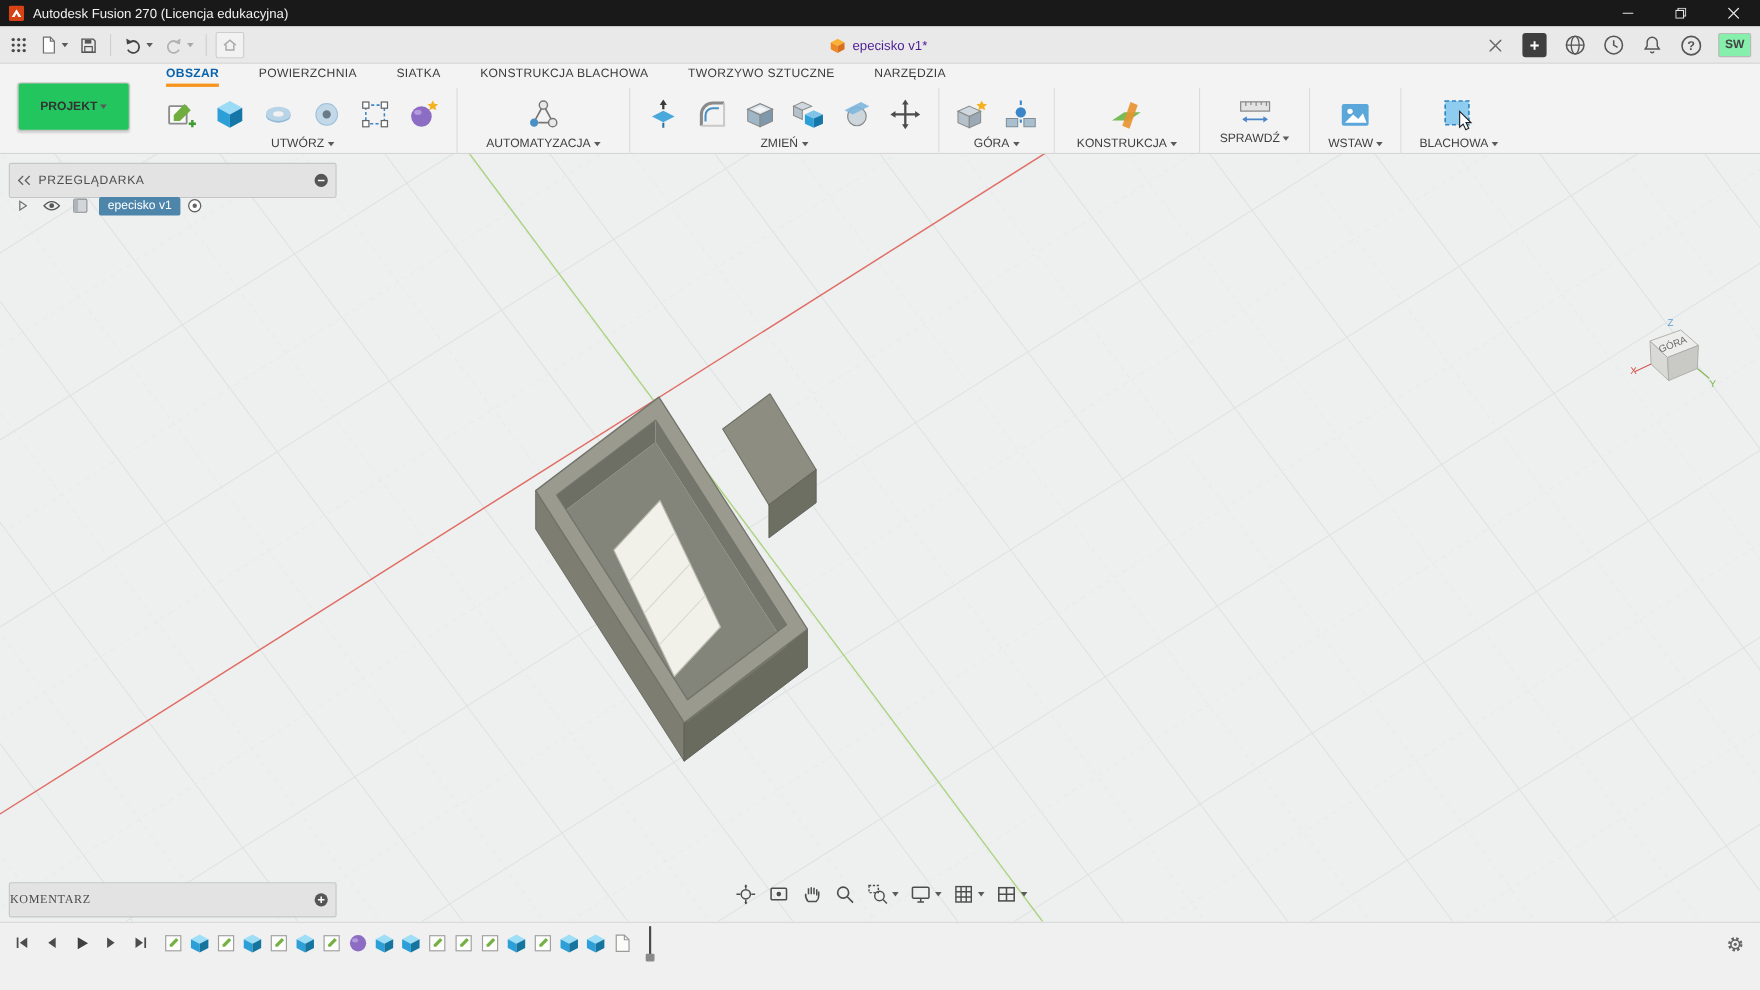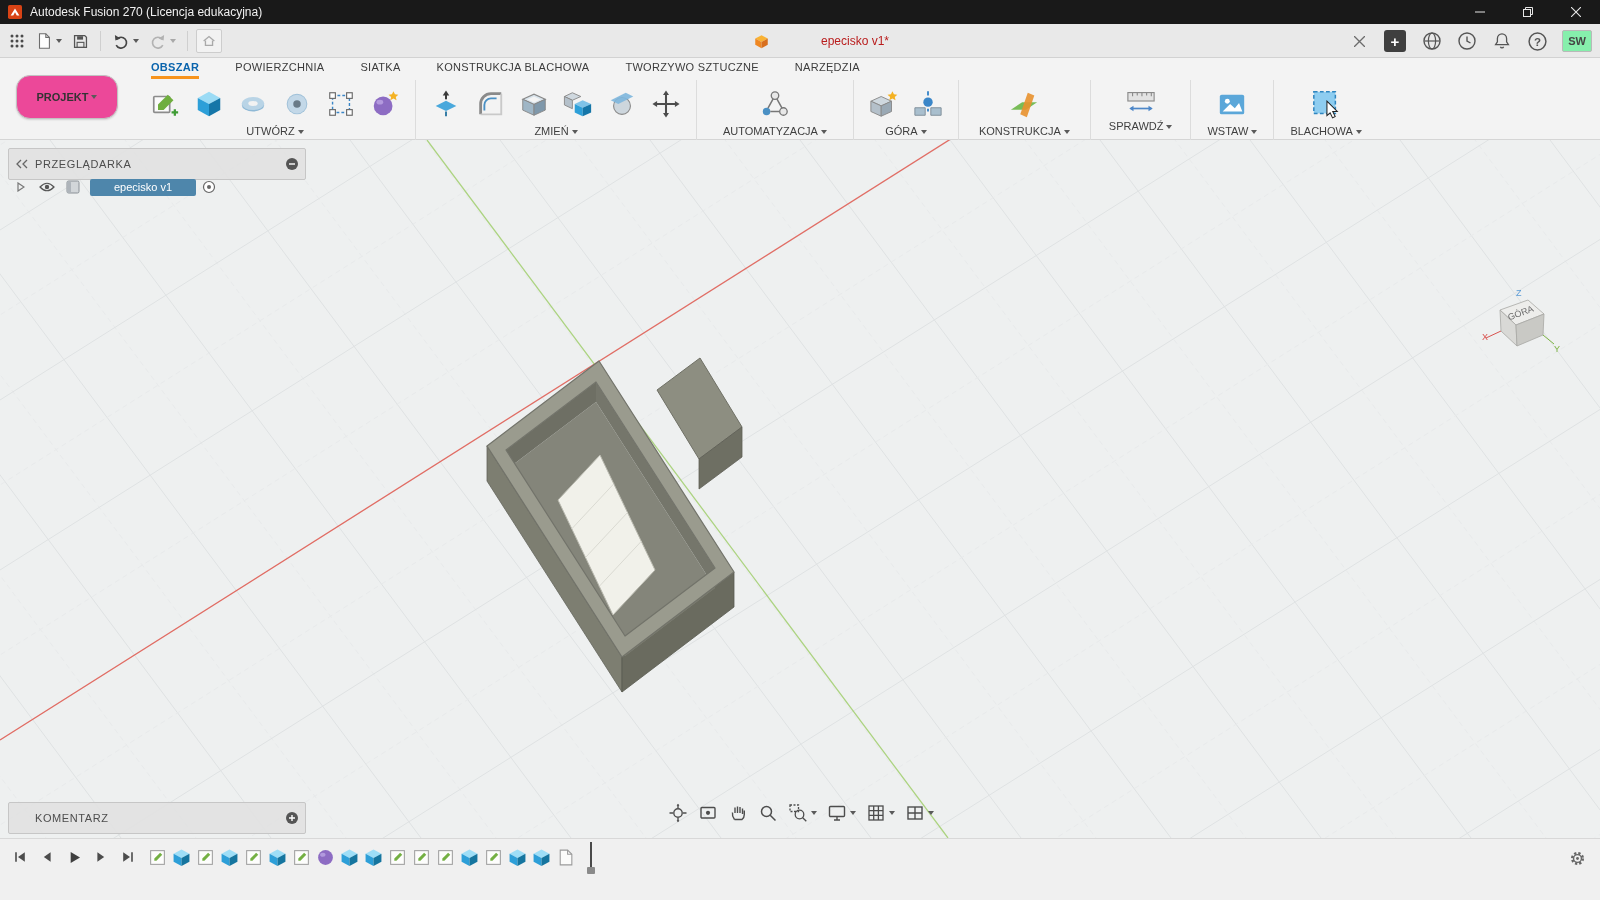--- a/index.html
+++ b/index.html
@@ -15,30 +15,30 @@
 
   
   .qat{position:absolute;left:0;top:24px;width:1600px;height:34px;background:#e9e9e9;border-bottom:1px solid #d2d2d2;}
   .qat-left{position:absolute;left:6px;top:0;height:34px;display:flex;align-items:center;gap:4px;}
   .qat-btn{height:26px;display:flex;align-items:center;justify-content:center;padding:0 3px;border-radius:2px;cursor:pointer;}
   .qat-sep{width:1px;height:20px;background:#cfcfcf;margin:0 4px;}
   .home-box{width:26px;height:24px;border:1px solid #cdcdcd;background:#f2f2f2;display:flex;align-items:center;justify-content:center;border-radius:2px;}
   .caret{display:inline-block;width:0;height:0;border-left:3.5px solid transparent;border-right:3.5px solid transparent;border-top:4px solid #5a5a5a;margin-left:3px;vertical-align:middle;}
   .caret.dim{border-top-color:#a8a8a8;}
   .doc-tab{position:absolute;left:744px;top:3px;height:28px;display:flex;align-items:center;gap:6px;padding:0 10px;cursor:pointer;}
-  .doc-tab-label{font-size:12px;color:#b91c1c;margin-left:46px;}
+  .doc-tab-label{font-size:12px;color:#4c1d95;}
   .qat-right{position:absolute;right:0;top:0;height:34px;display:flex;align-items:center;}
   .close-doc{width:22px;height:22px;display:flex;align-items:center;justify-content:center;cursor:pointer;margin-right:14px;}
   .newtab-btn{width:22px;height:22px;background:#3f3f3f;color:#fff;border-radius:3px;display:flex;align-items:center;justify-content:center;font-size:15px;font-weight:bold;cursor:pointer;margin-right:14px;line-height:1;}
   .circle-icon{width:24px;height:24px;display:flex;align-items:center;justify-content:center;margin-right:11px;cursor:pointer;}
   .avatar{width:30px;height:22px;background:#86efac;border:1px solid #b9b9b9;border-radius:2px;display:flex;align-items:center;justify-content:center;font-size:11px;font-weight:bold;color:#444;margin:0 8px 0 2px;cursor:pointer;}
 
   
   .ribbon{position:absolute;left:0;top:58px;width:1600px;height:82px;background:#f3f3f3;border-bottom:1px solid #d5d5d5;}
-  .project-btn{position:absolute;left:16px;top:17px;width:102px;height:44px;background:#ec4899;border:1px solid #c2c2c2;border-radius:14px;box-shadow:0 1px 2px rgba(0,0,0,.14);display:flex;align-items:center;justify-content:center;font-size:11px;font-weight:bold;color:#333;cursor:pointer;}
+  .project-btn{position:absolute;left:16px;top:17px;width:102px;height:44px;background:#22c55e;border:1px solid #c2c2c2;border-radius:3px;box-shadow:0 1px 2px rgba(0,0,0,.14);display:flex;align-items:center;justify-content:center;font-size:11px;font-weight:bold;color:#333;cursor:pointer;}
   .ribbon-main{position:absolute;left:135px;top:0;right:0;height:82px;}
   .ws-tabs{display:flex;gap:36px;padding-left:16px;height:21px;align-items:flex-end;}
   .ws-tab{font-size:11px;color:#3c3c3c;letter-spacing:.3px;padding-bottom:3px;border-bottom:3px solid transparent;cursor:pointer;white-space:nowrap;}
   .ws-tab.active{color:#0a64ad;font-weight:bold;border-bottom-color:#f7941e;}
   .tool-groups{display:flex;height:60px;margin-top:1px;}
   .tool-group{display:flex;flex-direction:column;justify-content:space-between;padding:2px 12px 3px;border-right:1px solid #dcdcdc;}
   .tool-group:last-child{border-right:none;}
   .tool-icons{display:flex;gap:8px;align-items:center;justify-content:center;flex:1;}
   .tool-btn{width:36px;height:38px;display:flex;align-items:center;justify-content:center;border-radius:2px;cursor:pointer;}
   .tool-btn svg{width:30px;height:30px;}
@@ -48,21 +48,21 @@
   .canvas{position:absolute;left:0;top:140px;width:1600px;height:698px;background:#eef0f0;overflow:hidden;cursor:crosshair;}
   .canvas svg.scene{position:absolute;left:0;top:0;}
 
   
   .panel-bar{position:absolute;height:32px;background:rgba(225,225,225,.95);border:1px solid #c6c6c6;border-radius:2px;display:flex;align-items:center;font-size:11px;color:#4d4d4d;letter-spacing:.6px;}
   .browser-bar{left:8px;top:148px;width:298px;}
   .comment-bar{left:8px;top:802px;width:298px;cursor:pointer;}
   .panel-bar .bar-label{flex:1;}
   .bar-icon{width:18px;height:18px;display:flex;align-items:center;justify-content:center;cursor:pointer;margin:0 4px;}
   .browser-row{position:absolute;left:8px;top:176px;width:298px;height:22px;display:flex;align-items:center;}
-  .tree-pill{background:#4e86ab;color:#fff;font-size:11px;padding:2px 24px 3px;border-radius:2px;margin-left:4px;cursor:pointer;}
+  .tree-pill{background:#4e86ab;color:#fff;font-size:11px;padding:2px 8px 3px;border-radius:2px;margin-left:4px;cursor:pointer;}
 
   
   .navbar{position:absolute;left:664px;top:799px;height:28px;display:flex;align-items:center;gap:2px;}
   .nav-btn{height:26px;display:flex;align-items:center;justify-content:center;padding:0 4px;border-radius:2px;cursor:pointer;}
   .nav-btn svg{width:20px;height:20px;}
 
   
   .viewcube{position:absolute;left:1476px;top:146px;width:86px;height:86px;cursor:pointer;}
 
   
@@ -272,20 +272,34 @@
               <svg viewBox="0 0 32 32">
                   <circle cx="14" cy="18" r="10" fill="#8d6cc3"></circle>
                   <ellipse cx="10.5" cy="14" rx="3.6" ry="2.6" fill="#b49ade"></ellipse>
                   <path d="M25 2.5 l1.6 3.2 3.6 .4 -2.7 2.4 .8 3.5 -3.3 -1.8 -3.3 1.8 .8 -3.5 -2.7 -2.4 3.6 -.4 Z" fill="#f4b223"></path>
                 </svg>
             </div>
           </div>
           <div class="group-label"><span>UTWÓRZ</span><i class="caret"></i></div>
         </div>
 
+        <div class="tool-group" style="padding:2px 26px 3px;">
+          <div class="tool-icons">
+            <div class="tool-btn">
+              <svg viewBox="0 0 32 32">
+                  <circle cx="16" cy="7" r="4" fill="#e8e8e8" stroke="#777" stroke-width="1.4"></circle>
+                  <circle cx="7" cy="24" r="4" fill="#4a90c4"></circle>
+                  <circle cx="25" cy="24" r="4" fill="#e8e8e8" stroke="#777" stroke-width="1.4"></circle>
+                  <path d="M14 10.5 L8.5 20.5 M18 10.5 L23.5 20.5 M11 24 h10" stroke="#777" stroke-width="1.6" fill="none"></path>
+                </svg>
+            </div>
+          </div>
+          <div class="group-label"><span>AUTOMATYZACJA</span><i class="caret"></i></div>
+        </div>
+
         <div class="tool-group">
           <div class="tool-icons">
             <div class="tool-btn">
               <svg viewBox="0 0 32 32">
                   <path d="M5 18 L16 12.5 L27 18 L16 23.5 Z" fill="#49a8dc"></path>
                   <path d="M16 11 V3.5" stroke="#3a3a3a" stroke-width="2.2"></path>
                   <path d="M12.5 7 L16 1.5 L19.5 7 Z" fill="#3a3a3a"></path>
                   <path d="M16 24 V29" stroke="#2a759f" stroke-width="2"></path>
                 </svg>
             </div>
@@ -320,34 +334,20 @@
                 </svg>
             </div>
             <div class="tool-btn">
               <svg viewBox="0 0 32 32">
                   <path d="M16 4 V28 M4 16 H28" stroke="#4c4c4c" stroke-width="2.2"></path>
                   <path d="M12.8 6.5 L16 1.5 L19.2 6.5 Z M12.8 25.5 L16 30.5 L19.2 25.5 Z M6.5 12.8 L1.5 16 L6.5 19.2 Z M25.5 12.8 L30.5 16 L25.5 19.2 Z" fill="#4c4c4c"></path>
                 </svg>
             </div>
           </div>
           <div class="group-label"><span>ZMIEŃ</span><i class="caret"></i></div>
-        </div>
-
-        <div class="tool-group" style="padding:2px 26px 3px;">
-          <div class="tool-icons">
-            <div class="tool-btn">
-              <svg viewBox="0 0 32 32">
-                  <circle cx="16" cy="7" r="4" fill="#e8e8e8" stroke="#777" stroke-width="1.4"></circle>
-                  <circle cx="7" cy="24" r="4" fill="#4a90c4"></circle>
-                  <circle cx="25" cy="24" r="4" fill="#e8e8e8" stroke="#777" stroke-width="1.4"></circle>
-                  <path d="M14 10.5 L8.5 20.5 M18 10.5 L23.5 20.5 M11 24 h10" stroke="#777" stroke-width="1.6" fill="none"></path>
-                </svg>
-            </div>
-          </div>
-          <div class="group-label"><span>AUTOMATYZACJA</span><i class="caret"></i></div>
         </div>
 
         <div class="tool-group">
           <div class="tool-icons">
             <div class="tool-btn">
               <svg viewBox="0 0 32 32">
                   <path d="M13 8 L24 13 L13 18 L2 13 Z" fill="#cfd8df" stroke="#8a8a8a" stroke-width="1"></path>
                   <path d="M2 13 L13 18 V29 L2 24 Z" fill="#b4c0ca" stroke="#8a8a8a" stroke-width="1"></path>
                   <path d="M24 13 L13 18 V29 L24 24 Z" fill="#9aa9b5" stroke="#8a8a8a" stroke-width="1"></path>
                   <path d="M25 2.5 l1.6 3.2 3.6 .4 -2.7 2.4 .8 3.5 -3.3 -1.8 -3.3 1.8 .8 -3.5 -2.7 -2.4 3.6 -.4 Z" fill="#f4b223"></path>
@@ -551,21 +551,21 @@
     <span class="tree-pill">epecisko v1</span>
     <span class="bar-icon">
       <svg width="14" height="14" viewBox="0 0 14 14">
           <circle cx="7" cy="7" r="5.5" fill="#fff" stroke="#666" stroke-width="1.2"></circle>
           <circle cx="7" cy="7" r="2" fill="#666"></circle>
         </svg>
     </span>
   </div>
 
   <div class="panel-bar comment-bar">
-    <span class="bar-label" style="margin-left:26px;">KOMENTARZ</span>
+    <span class="bar-label" style="font-family:Liberation Serif, serif;">KOMENTARZ</span>
     <span class="bar-icon">
       <svg width="14" height="14" viewBox="0 0 14 14">
           <circle cx="7" cy="7" r="6" fill="#555"></circle>
           <path d="M4 7 h6 M7 4 v6" stroke="#fff" stroke-width="1.4"></path>
         </svg>
     </span>
   </div>
 
   <div class="navbar">
     <div class="nav-btn">

